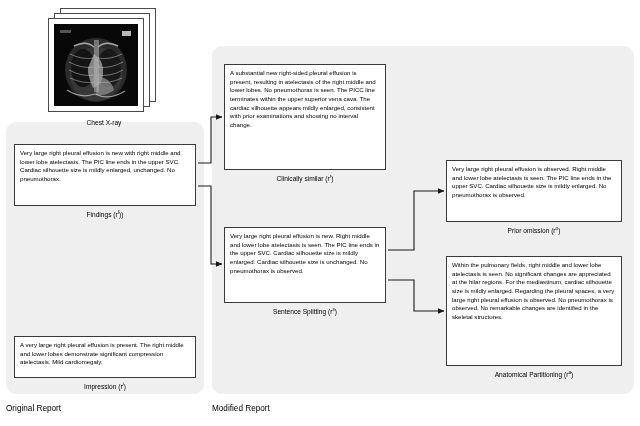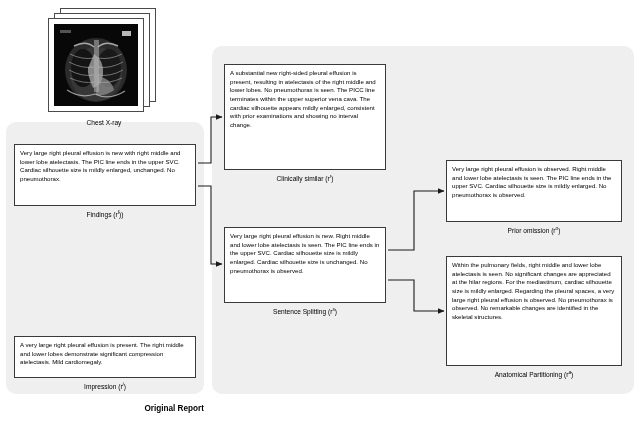--- a/index.html
+++ b/index.html
@@ -49,22 +49,22 @@
     text-align: center;
     color: #000;
     white-space: nowrap;
   }
   .caption i { font-style: italic; }
   .caption sup { font-size: 4.8px; }
 
   .section-title {
     position: absolute;
     font-size: 8.2px;
-    font-weight: bold;
-    text-align: right;
+    font-weight: normal;
+    text-align: left;
     white-space: nowrap;
   }
 
   
   #xray-stack {
     position: absolute;
     left: 36px;
     top: 8px;
     width: 136px;
     height: 108px;
@@ -184,20 +184,21 @@
   </div>
 
   <div class="tbox" id="box-anat" style="left:446px; top:256px; width:176px; height:110px;">
     <span>Within the pulmonary fields, right middle and lower lobe atelectasis is seen. No significant changes are appreciated at the hilar regions. For the mediastinum, cardiac silhouette size is mildly enlarged. Regarding the pleural spaces, a very large right pleural effusion is observed. No pneumothorax is observed. No remarkable changes are identified in the skeletal structures.</span>
   </div>
   <div class="caption" style="left:446px; top:370px; width:176px;">
     <span>Anatomical Partitioning (r</span><i><sup>a</sup></i><span>)</span>
   </div>
 
   <div class="section-title" style="left:6px; top:404px; width:198px;">Original Report</div>
+  <div class="section-title" style="left:212px; top:404px; width:422px;">Modified Report</div>
 
   <svg id="arrows">
     <defs>
       <marker id="ah" markerWidth="7" markerHeight="7" refX="5.6" refY="2.6" orient="auto">
         <path d="M0,0 L6,2.6 L0,5.2 z" fill="#1a1a1a"></path>
       </marker>
     </defs>
     <g stroke="#1a1a1a" stroke-width="1.1" fill="none" marker-end="url(#ah)">
 
       <path d="M198 163 L211 163 L211 117 L222 117"></path>

